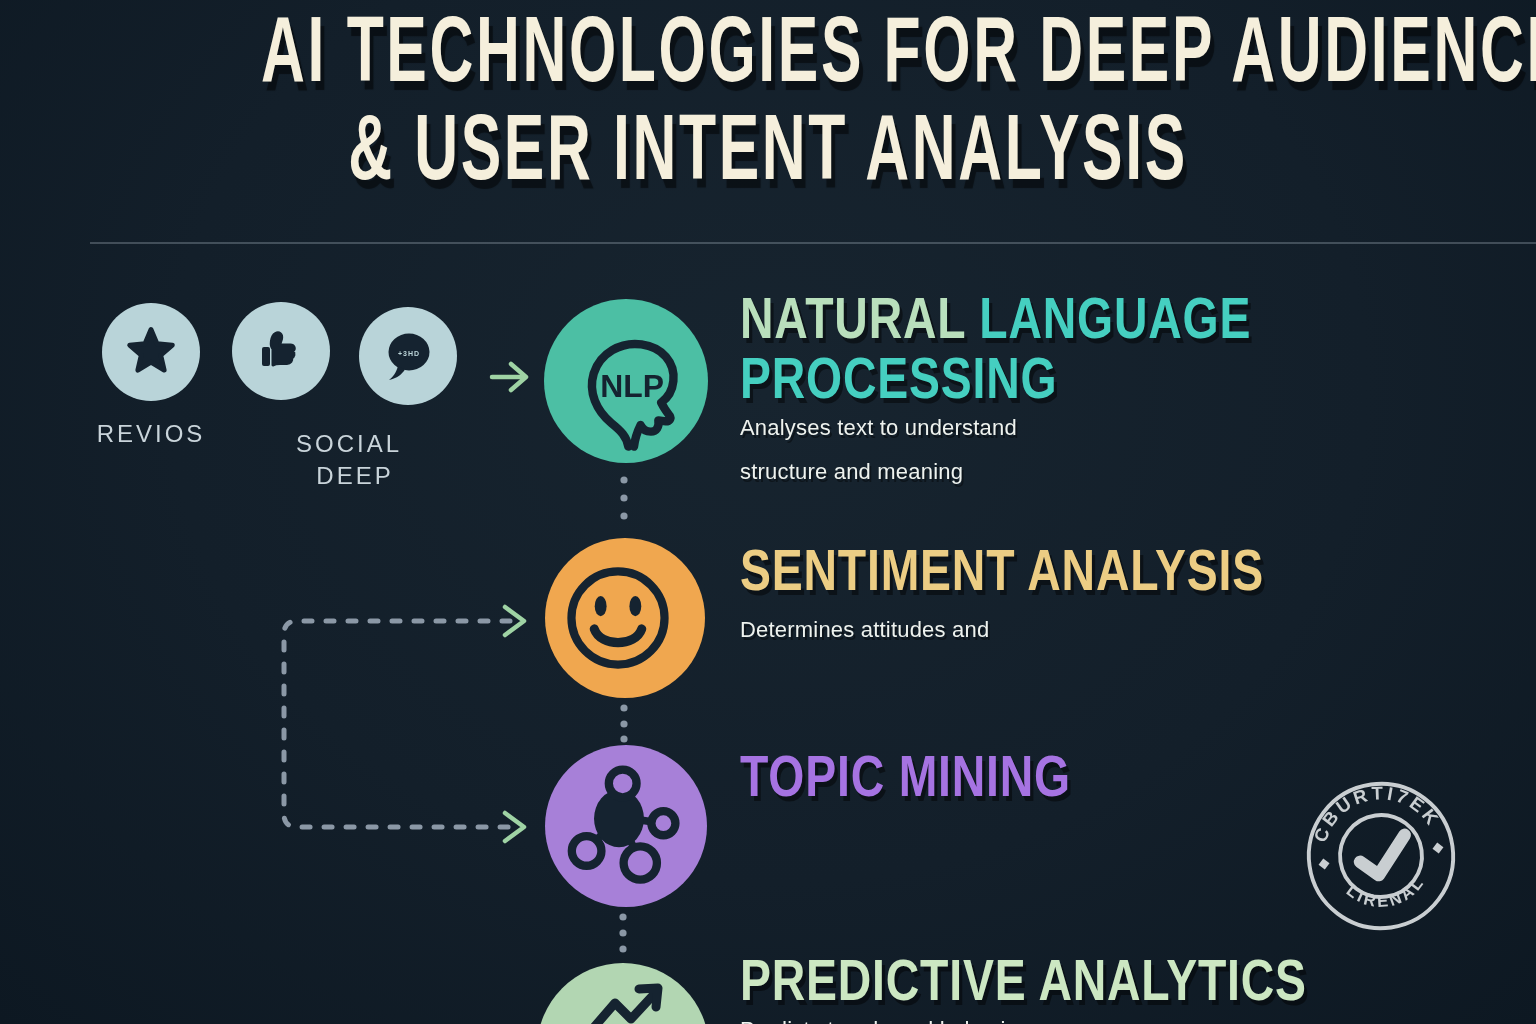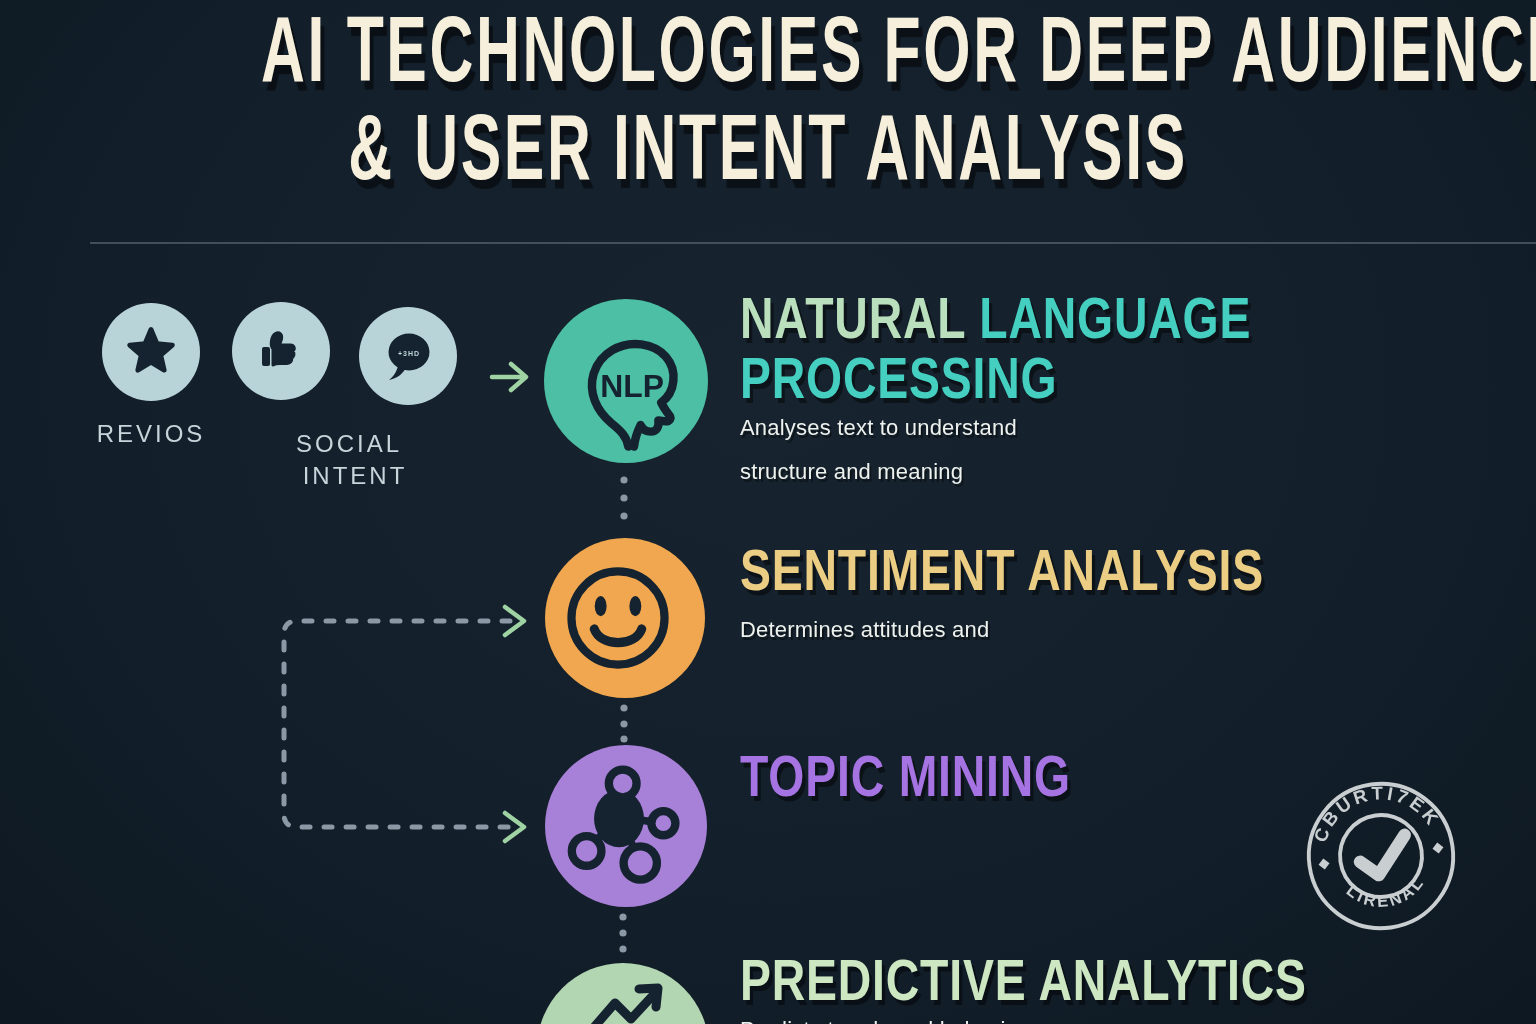--- a/index.html
+++ b/index.html
@@ -54,21 +54,21 @@
   </div>
   <div class="abs src-circle" style="left:359px;top:307px;">
     <svg width="80" height="80" viewBox="0 0 160 160">
       <ellipse cx="82" cy="72" rx="41" ry="37" fill="#152330"></ellipse>
       <path d="M60,100 C56,114 50,122 42,128 C58,125 68,116 74,107 Z" fill="#152330"></path>
       <text x="82" y="79" font-size="14" font-weight="bold" letter-spacing="2" fill="#bdd6da" text-anchor="middle" font-family="Liberation Sans, sans-serif">+3HD</text>
     </svg>
   </div>
   <div class="abs src-label" style="left:81px;top:420px;width:140px;">REVIOS</div>
   <div class="abs src-label" style="left:259px;top:422px;width:180px;margin-top:8px;">SOCIAL</div>
-  <div class="abs src-label" style="left:265px;top:462px;width:180px;">INTENT</div>
+  <div class="abs src-label" style="left:265px;top:462px;width:180px;">DEEP</div>
 
   <svg class="abs overlay" width="1536" height="1024" viewBox="0 0 1536 1024">
 
     <g stroke="#9fd3a4" stroke-width="4.5" fill="none" stroke-linecap="round" stroke-linejoin="round">
       <path d="M492,377 L524,377"></path>
       <path d="M511,364 L526,377 L511,390"></path>
     </g>
 
     <path d="M510,621 L297,621 Q284,621 284,634 L284,814 Q284,827 297,827 L510,827" fill="none" stroke="#8b98a6" stroke-width="5" stroke-dasharray="8 14" stroke-linecap="round"></path>
     <g stroke="#9fd3a4" stroke-width="4.5" fill="none" stroke-linecap="round" stroke-linejoin="round">

